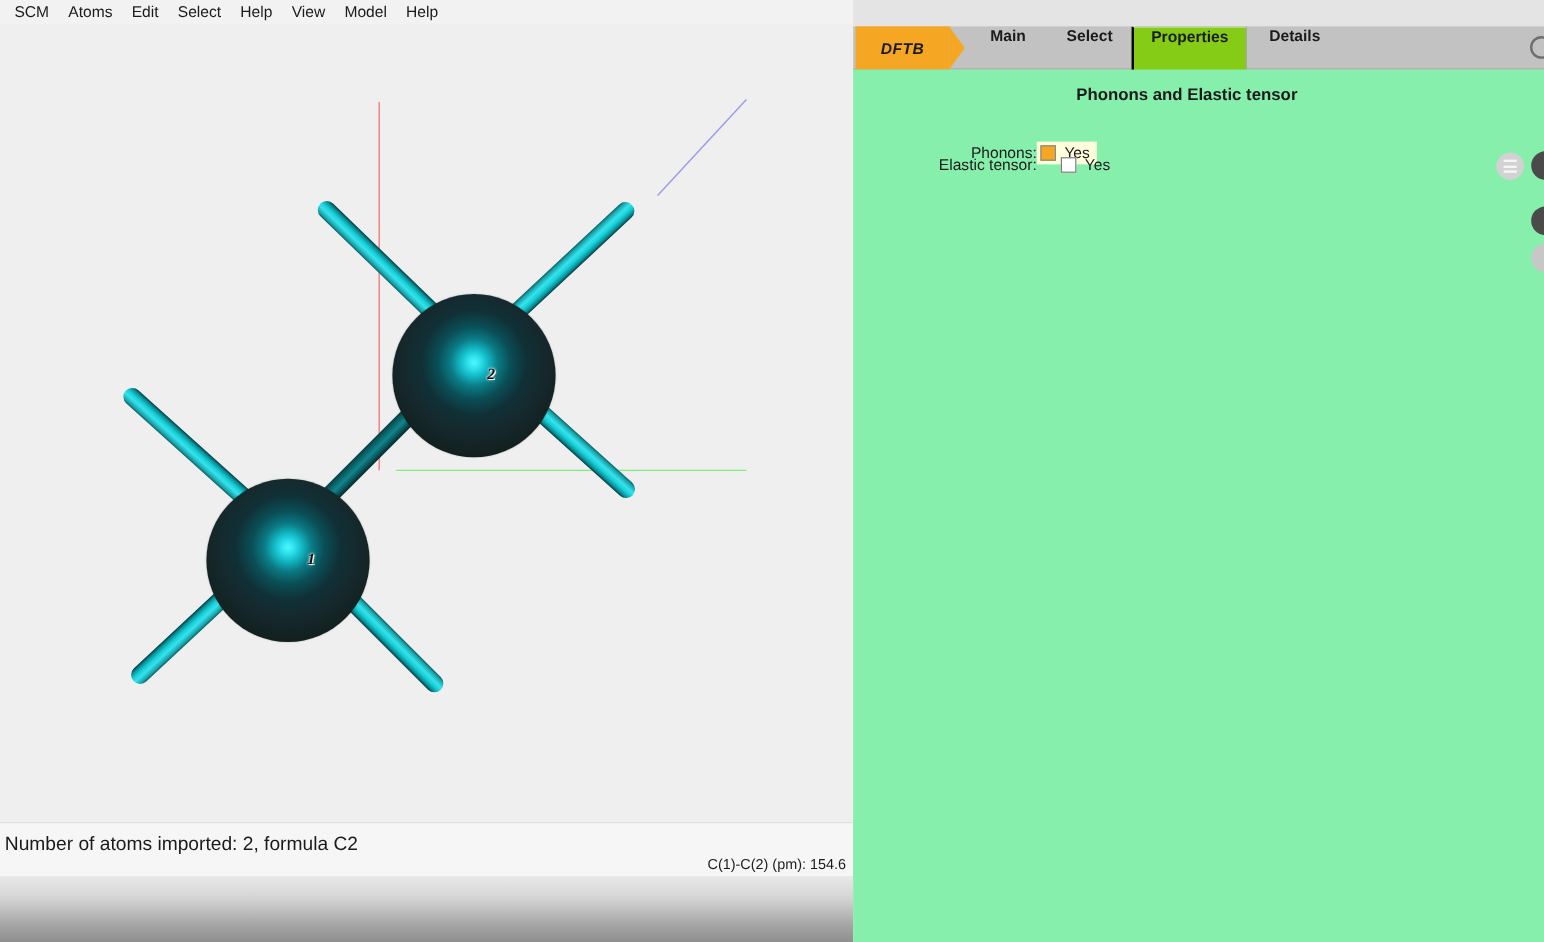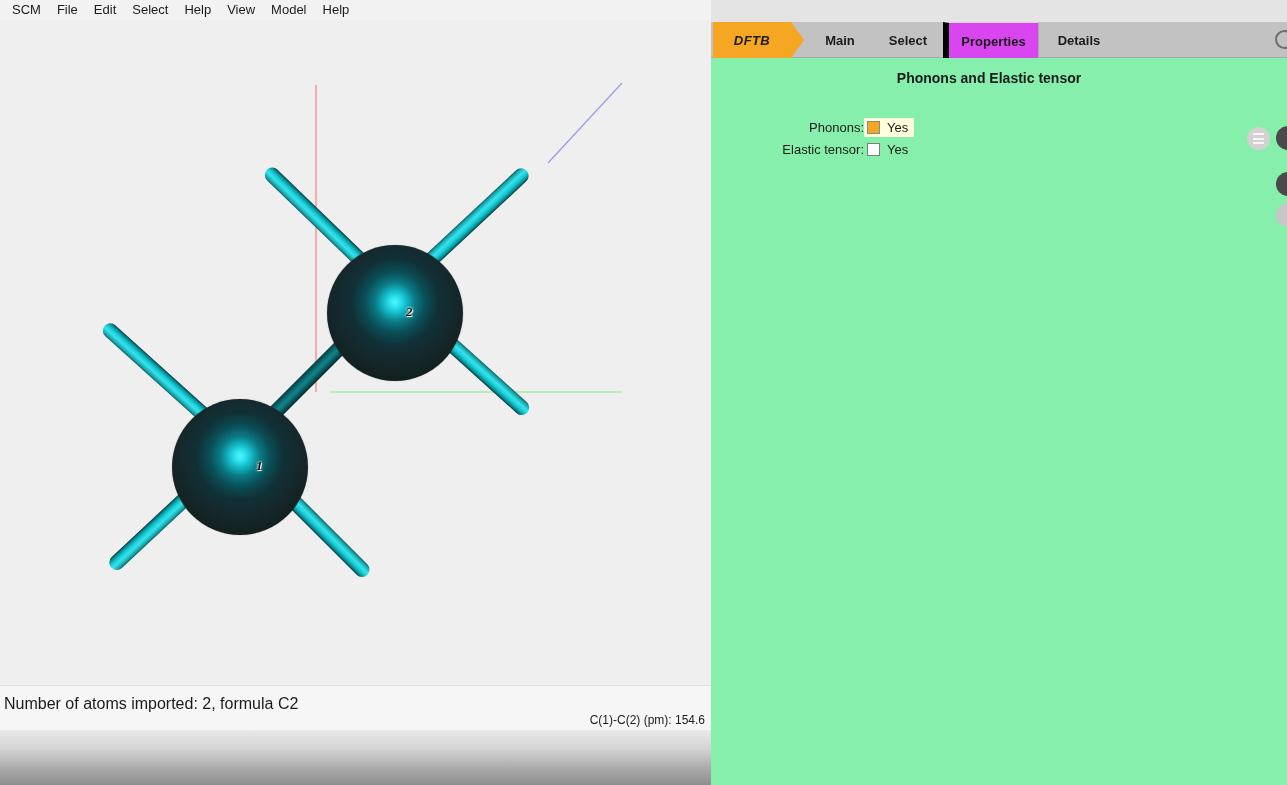--- a/index.html
+++ b/index.html
@@ -114,28 +114,28 @@
   }
   #dftb-point {
     position: absolute; left: 80px; top: 0;
     width: 0; height: 0;
     border-top: 18px solid transparent;
     border-bottom: 18px solid transparent;
     border-left: 13px solid #f5a623;
   }
   .tab {
     position: absolute; top: 0; height: 36px;
-    display: flex; align-items: center; justify-content: center;
+    display: flex; align-items: flex-start; justify-content: center;
     font-size: 13px; font-weight: bold; color: #1b1b1b;
     cursor: default;
   }
   .tab.active {
-    background: #d946ef;
+    background: #84cc16;
     height: 37px;
-    border-left: 6px solid #000000;
+    border-left: 2px solid #000000;
     border-right: 1px solid #a8a8a8;
     border-top: 1px solid #d8d8d8;
   }
   #tab-main { left: 96px; width: 66px; }
   #tab-model { left: 162px; width: 70px; }
   #tab-properties { left: 232px; width: 96px; }
   #tab-details { left: 329px; width: 78px; }
   #help-circle {
     position: absolute; right: -7px; top: 8px; width: 19px; height: 19px;
     border: 2px solid #6e6e6e; border-radius: 50%;
@@ -194,21 +194,21 @@
   #rail-dark-2 { left: 565px; top: 114px; width: 24px; height: 24px; background: #4a4a4a; }
   #rail-light-1 { left: 565px; top: 145px; width: 24px; height: 24px; background: #c7c7c7; }
 </style>
 </head>
 <body>
 
 <div id="app">
 
   <div id="menubar">
     <div class="menu-item">SCM</div>
-    <div class="menu-item">File</div>
+    <div class="menu-item">Atoms</div>
     <div class="menu-item">Edit</div>
     <div class="menu-item">Select</div>
     <div class="menu-item">Help</div>
     <div class="menu-item">View</div>
     <div class="menu-item">Model</div>
     <div class="menu-item">Help</div>
   </div>
 
   <div id="viewport">
 
@@ -273,21 +273,21 @@
       <div id="panel-title">Phonons and Elastic tensor</div>
 
       <div class="form-row" style="top:58px;">
         <div class="row-label">Phonons:</div>
         <div class="cb-wrap highlight">
           <span class="checkbox checked"></span>
           <span class="cb-label">Yes</span>
         </div>
       </div>
 
-      <div class="form-row" style="top:80px;">
+      <div class="form-row" style="top:68px;gap:17px;">
         <div class="row-label">Elastic tensor:</div>
         <div class="cb-wrap">
           <span class="checkbox"></span>
           <span class="cb-label">Yes</span>
         </div>
       </div>
 
       <div class="rail-circle" id="rail-hamburger">
         <span></span>
         <span></span>

